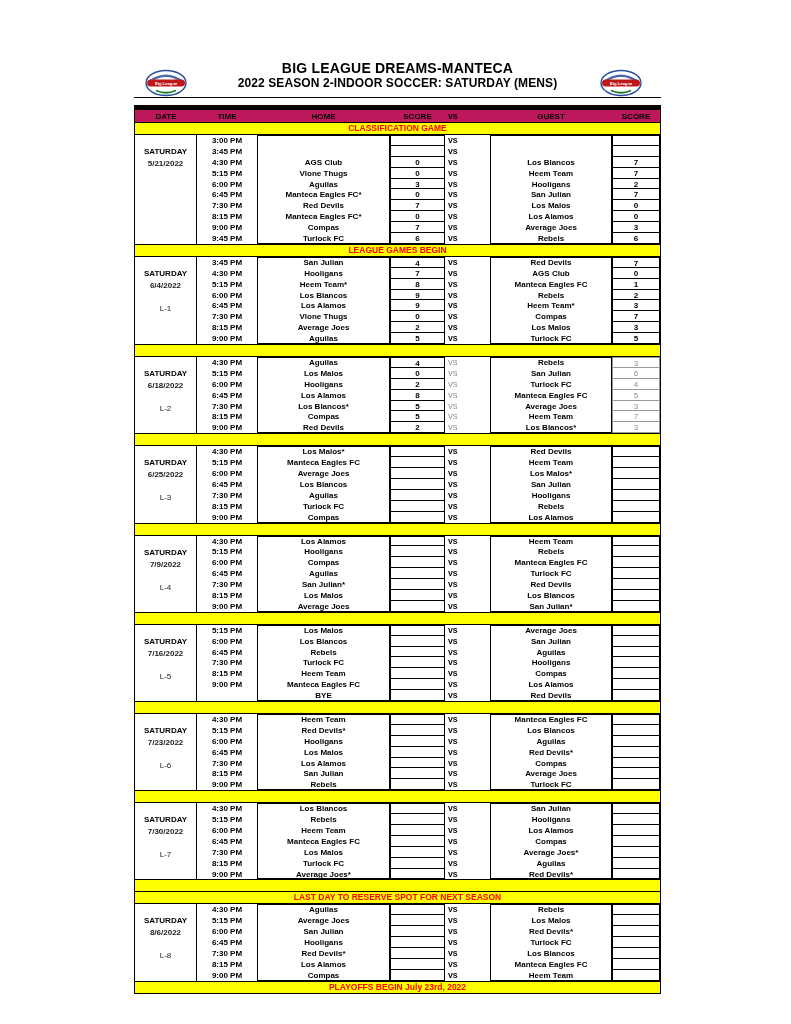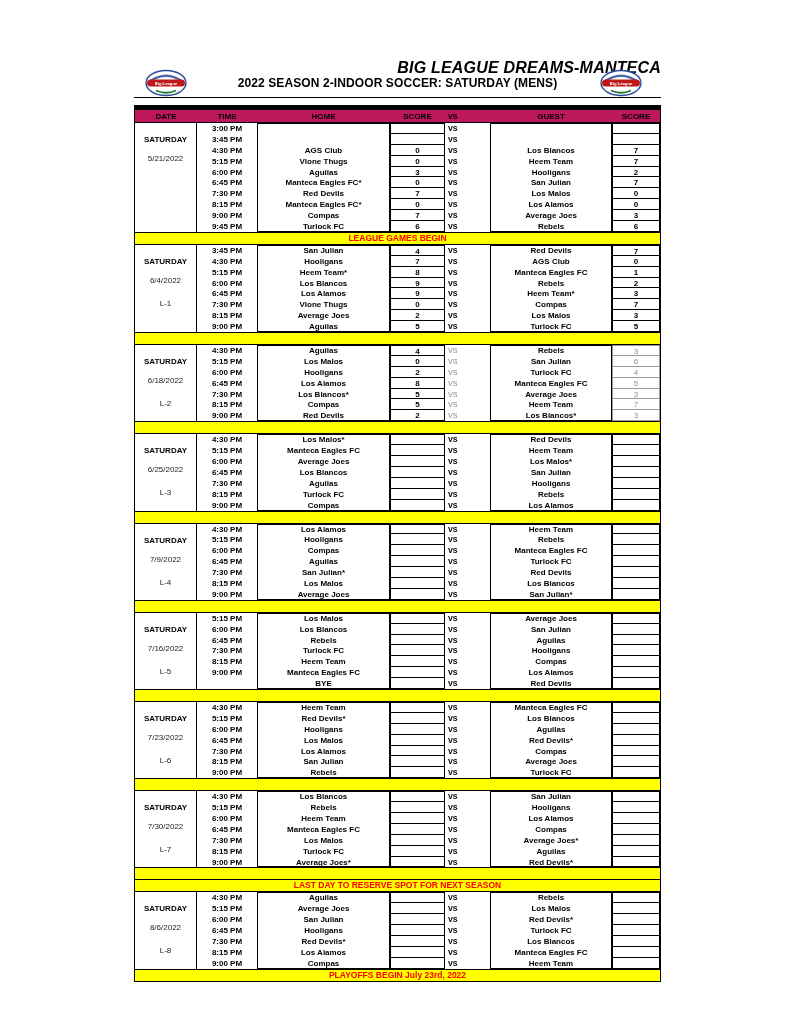--- a/index.html
+++ b/index.html
@@ -5,21 +5,21 @@
   html,body{margin:0;padding:0;}
   body{
     width:791px;height:1024px;background:#ffffff;position:relative;
     font-family:"Liberation Sans",sans-serif;color:#000;
     -webkit-font-smoothing:antialiased;
   }
   .sheet{position:absolute;left:134px;top:60px;width:527px;}
   
   .title-area{position:relative;height:45px;}
   .title-rule{position:absolute;left:0;right:0;bottom:7px;border-top:1px solid #000;}
-  .t1{text-align:right;font-weight:bold;font-size:16px;line-height:16px;letter-spacing:.2px;font-style:italic;}
+  .t1{text-align:center;font-weight:bold;font-size:14px;line-height:16px;letter-spacing:.2px;}
   .t2{text-align:center;font-weight:bold;font-size:12px;line-height:14px;letter-spacing:.1px;}
   .logo{position:absolute;top:8px;width:44px;height:30px;z-index:2;}
   .logo.left{left:10px;}
   .logo.right{right:18px;}
   .thickbar{height:5px;background:#000;}
   
   .colheaders{display:flex;height:13px;border-left:1px solid #000;border-right:1px solid #000;background:#be185d;}
   .ch{font-size:8px;font-weight:bold;line-height:14px;text-align:center;box-sizing:border-box;white-space:nowrap;}
   .ch.c-vs{text-align:left;padding-left:3px;}
   
@@ -36,21 +36,21 @@
     text-align:center;color:#ff0000;font-weight:bold;font-size:8.5px;position:relative;z-index:1;
     white-space:nowrap;overflow:hidden;
   }
   
   .block{display:flex;border:1px solid #000;margin-top:-1px;background:#fff;}
   .date-cell{
     width:62px;box-sizing:border-box;border-right:1px solid #000;
     display:flex;flex-direction:column;align-items:center;padding-top:12px;font-size:8px;
   }
   .day{font-weight:bold;line-height:10px;white-space:nowrap;}
-  .dateline{font-weight:normal;color:#222;line-height:10px;margin-top:9px;white-space:nowrap;}
+  .dateline{font-weight:bold;color:#222;line-height:10px;margin-top:2px;white-space:nowrap;}
   .league{margin-top:13px;color:#222;line-height:10px;}
   .cols{display:flex;flex:1;}
   .col{display:flex;flex-direction:column;box-sizing:border-box;}
   .cell{
     height:10.9px;line-height:11px;font-size:8px;font-weight:bold;text-align:center;
     white-space:nowrap;overflow:hidden;box-sizing:border-box;
   }
   .col.boxed{box-shadow:inset 0 0 0 1px #000;}
   .col.scores .cell{border-left:1px solid #000;border-right:1px solid #000;border-bottom:1px solid #000;background:#fff;}
   .col.scores .cell:first-child{border-top:1px solid #000;}
@@ -92,20 +92,21 @@
   <div class="colheaders" id="colheaders">
       <div class="ch c-date">DATE</div>
       <div class="ch c-time">TIME</div>
       <div class="ch c-home">HOME</div>
       <div class="ch c-hs">SCORE</div>
       <div class="ch c-vs">VS</div>
       <div class="ch c-guest">GUEST</div>
       <div class="ch c-gs">SCORE</div>
     </div>
   <div id="schedule">
+      <div class="band">CLASSIFICATION GAME</div>
       <div class="block">
         <div class="date-cell">
           <div class="day">SATURDAY</div>
           <div class="dateline">5/21/2022</div>
         </div>
         <div class="cols">
           <div class="col c-time">
             <div class="cell">3:00 PM</div>
             <div class="cell">3:45 PM</div>
             <div class="cell">4:30 PM</div>

